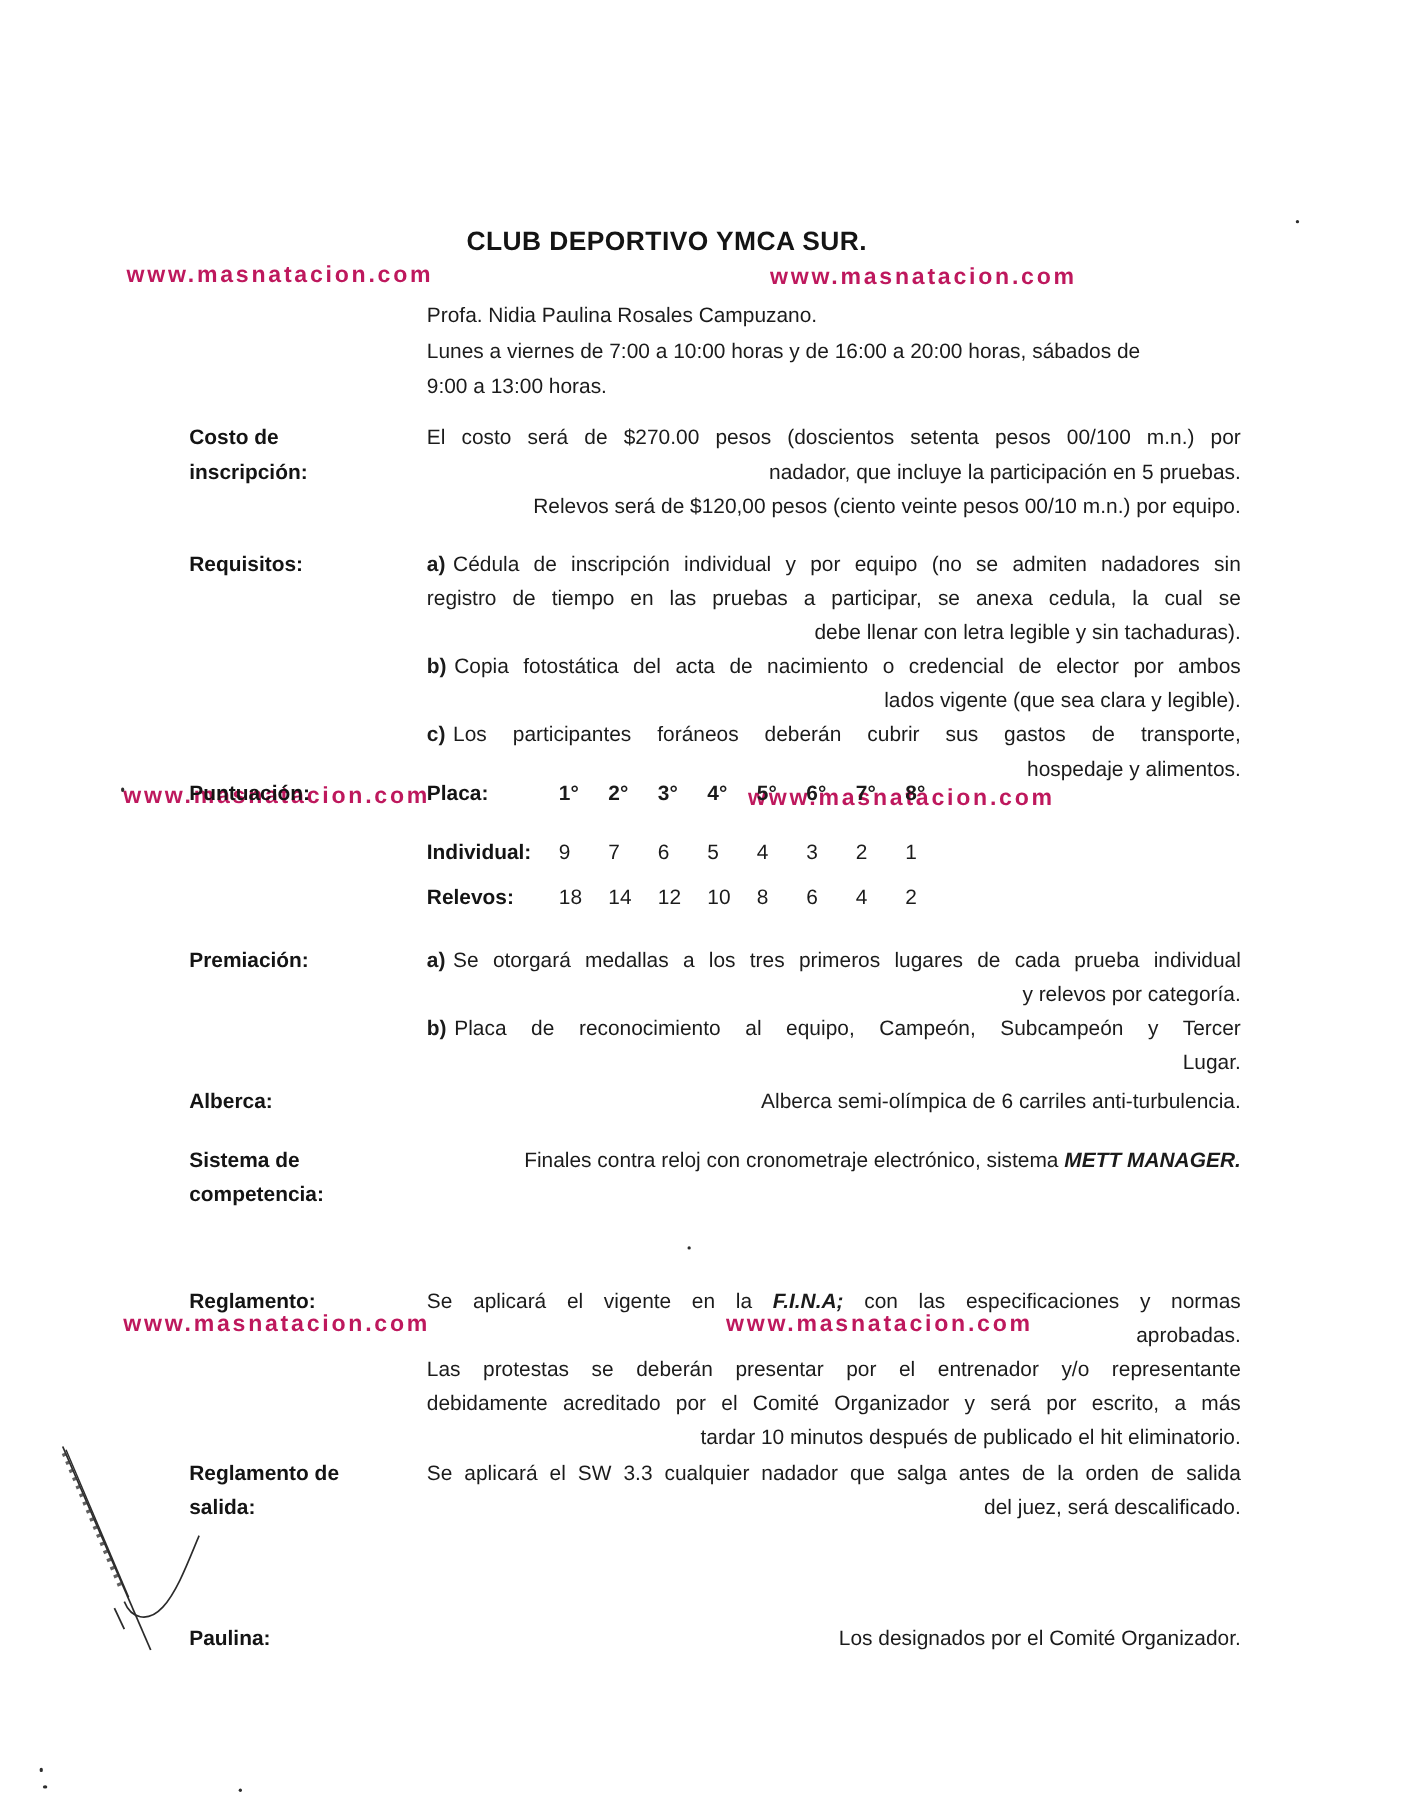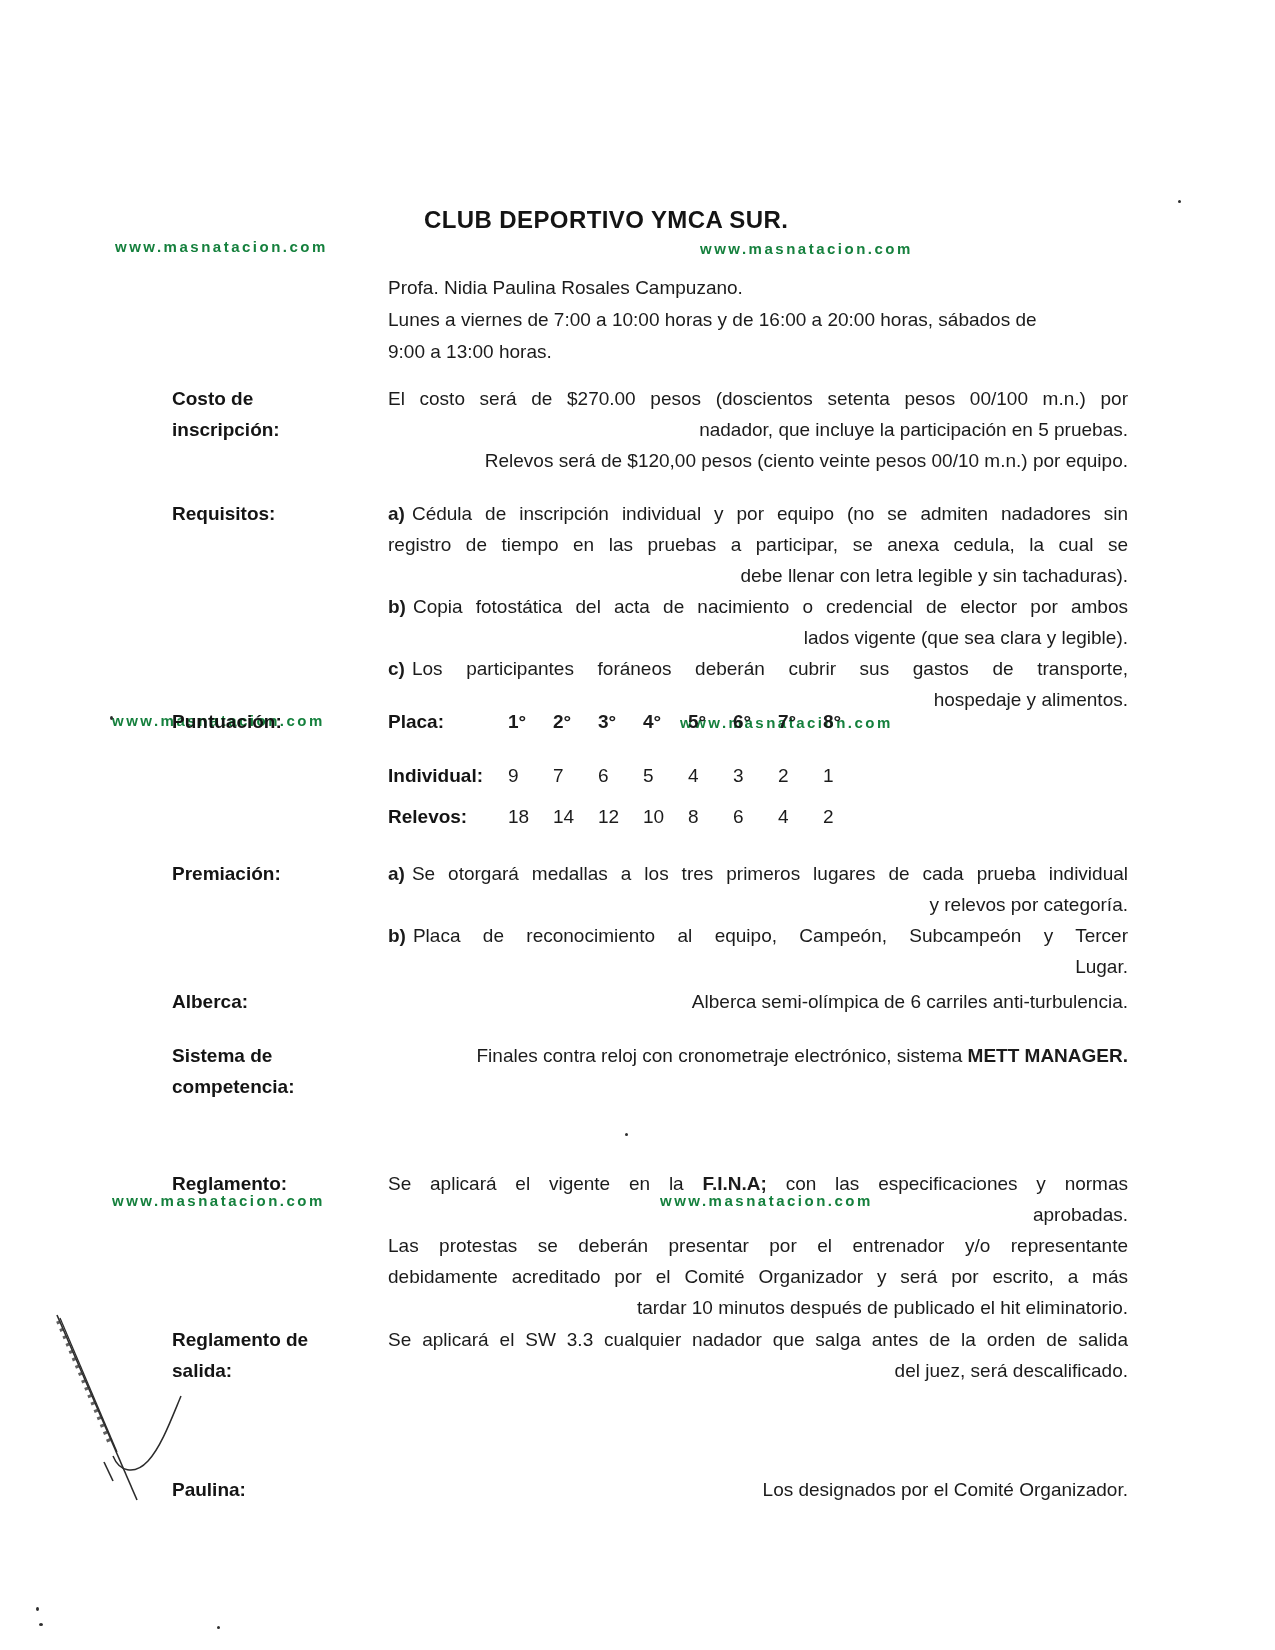--- a/index.html
+++ b/index.html
@@ -11,23 +11,23 @@
     font-family:"Liberation Sans","DejaVu Sans",sans-serif;
     font-size:19px;
     color:#1b1b1b;
     overflow:hidden;
   }
   
   .wm-layer { position:absolute; inset:0; z-index:1; }
   .wm {
     position:absolute;
     font-weight:bold;
-    font-size:15px;
+    font-size:21px;
     letter-spacing:2.5px;
-    color:#15803d;
+    color:#be185d;
     white-space:nowrap;
   }
   
   .content { position:absolute; inset:0; z-index:2; }
   .title {
     position:absolute; left:388px; top:206px;
     font-weight:bold; font-size:24px; letter-spacing:0.4px; color:#141414;
     white-space:nowrap;
     margin-left:36px;
   }
@@ -35,21 +35,21 @@
   .bline { white-space:nowrap; }
   .section { position:absolute; left:172px; display:flex; }
   .label {
     width:175px; margin-right:41px; flex:0 0 175px;
     font-weight:bold; color:#141414; line-height:31px;
   }
   .body { width:740px; flex:0 0 740px; line-height:31px; }
   .jline { text-align:justify; text-align-last:justify; white-space:nowrap; }
   .lline { text-align:right; white-space:nowrap; }
   .mk { font-weight:bold; margin-right:7px; }
-  b.inline { font-weight:bold; }
+  b.inline { font-weight:bold;font-style:italic; }
   
   .trow { display:flex; line-height:31px; }
   .tlabel { width:120px; flex:0 0 120px; font-weight:bold; color:#141414; }
   .tcell { width:45px; flex:0 0 45px; }
   .tcell.bold { font-weight:bold; }
   
   .pen-layer { position:absolute; left:0; top:0; z-index:3; pointer-events:none; }
   .speck { position:absolute; background:#2e2e2e; border-radius:50%; z-index:3; }
 </style>
 </head>

